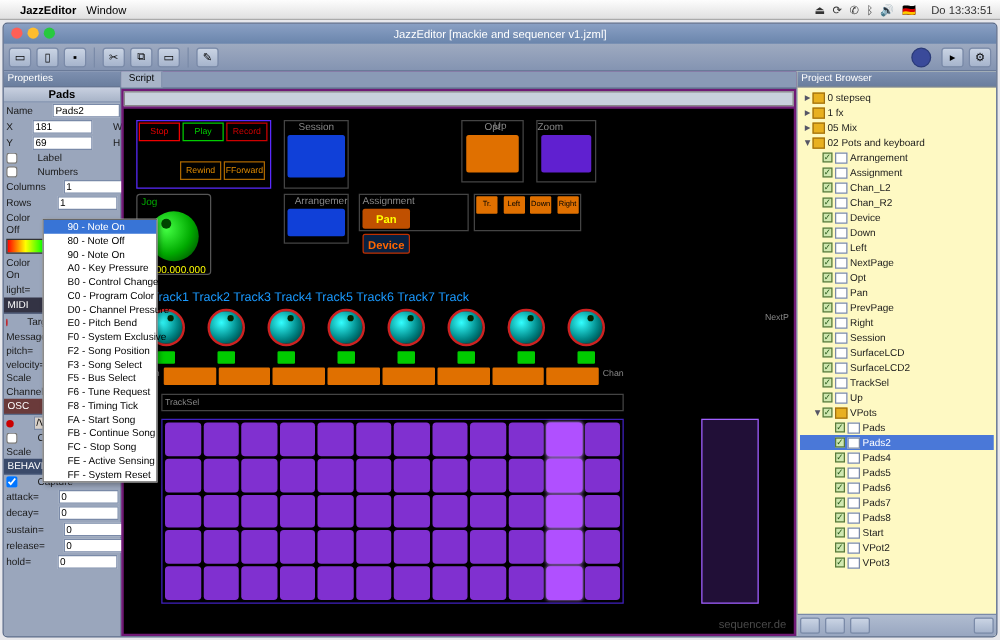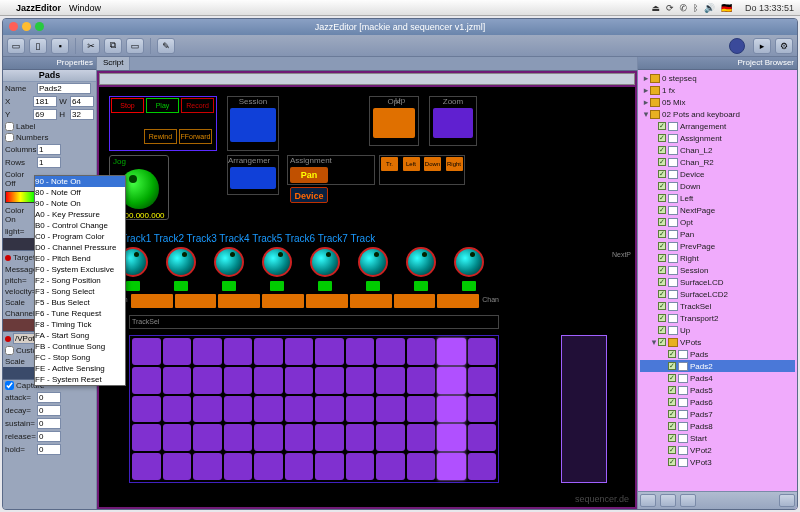--- a/index.html
+++ b/index.html
@@ -24,33 +24,33 @@
 .toolbar { height:22px; background:linear-gradient(#9eaac0,#8494b2); border-bottom:1px solid #6a7a98; display:flex; align-items:center; padding:0 4px; gap:4px; }
 .toolbar .btn { width:18px; height:16px; background:linear-gradient(#cad4e4,#a6b4cc); border:1px solid #7a8aa8; border-radius:3px; display:flex; align-items:center; justify-content:center; }
 .toolbar .sep { width:1px; height:16px; background:#7a8aa8; margin:0 2px;}
 .toolbar .spacer{flex:1;}
 .toolbar .rbtn{ width:16px;height:16px;border-radius:50%; background:#3a4a9a; border:1px solid #2a3a78; margin-right:4px;}
 
 .body { flex:1; display:flex; overflow:hidden; }
 
 
 .left-panel { width:94px; background:#9aa6bc; border-right:1px solid #7888a4; display:flex; flex-direction:column; }
-.panel-head { height:13px; background:linear-gradient(#7e90b0,#6a7e9e); color:#fff; font-size:8px; padding:1px 3px; border-bottom:1px solid #5a6a88;text-align:right;}
+.panel-head { height:13px; background:linear-gradient(#7e90b0,#6a7e9e); color:#fff; font-size:8px; padding:1px 3px; border-bottom:1px solid #5a6a88;}
 .panel-sect { height:12px; background:linear-gradient(#c8d0e0,#a8b4c8); text-align:center; font-size:9px; border-bottom:1px solid #8898b4; font-weight:bold;}
-.prop { display:flex; padding:1px 2px; align-items:center; gap:2px;}
+.prop { display:flex; padding:1px 2px; align-items:center; gap:16px;}
 .prop .lbl { width:30px; font-size:8px; color:#1a1a1a;}
-.prop input[type=text]{ width:24px; height:11px; font-size:8px; background:#fff; border:1px solid #7a8aa8; padding:0 1px;}
+.prop input[type=text]{ width:48px; height:11px; font-size:8px; background:#fff; border:1px solid #7a8aa8; padding:0 1px;}
 .prop input[type=checkbox]{ width:9px; height:9px;}
 .hue { height:12px; margin:2px; background:linear-gradient(90deg,#f00,#ff0,#0f0,#0ff,#00f,#f0f,#f00); border:1px solid #333; position:relative;}
 .hue .mark{position:absolute; top:-2px; width:1px; height:16px; background:#000; left:35%;}
 .midi-head{ background:#334; }
 
 
 .dropdown-list { position:absolute; left:34px; top:175px; width:92px; background:#fff; border:1px solid #666; z-index:50; box-shadow:2px 2px 4px rgba(0,0,0,.3);}
-.dropdown-list .opt { padding:1px 0; font-size:8px; white-space:nowrap; }
+.dropdown-list .opt { padding:1px 19px; font-size:8px; white-space:nowrap; }
 .dropdown-list .opt.sel { background:#3874d6; color:#fff;}
 
 
 .center { flex:1; background:#701a75; position:relative; display:flex; flex-direction:column;}
 .center-head { height:14px; background:#8a9ab6; border-bottom:1px solid #5a6a88; display:flex;}
 .center-head .tab{ padding:1px 6px; font-size:8px; background:#a8b4c8; border-right:1px solid #7a8aa8;}
 .scriptbar{ height:12px; background:#c8d0dc; border:1px solid #888; margin:2px 2px 0;}
 .canvas { flex:1; background:#000; margin:2px; position:relative; overflow:hidden;}
 
 
@@ -97,21 +97,21 @@
 .pads-grid{display:grid;grid-template-columns:repeat(12,1fr);grid-template-rows:repeat(5,1fr);gap:2px;padding:2px;height:100%;}
 .pad{background:#8030d0;border-radius:3px;}
 .pad.sel{background:#b050ff;box-shadow:0 0 3px #c080ff;}
 
 
 .sel-box{position:absolute;right:28px;top:248px;width:46px;height:148px;border:1px solid #a060ff;background:rgba(130,60,220,.25);pointer-events:none;}
 
 .watermark{position:absolute;right:6px;bottom:3px;color:#4a4a4a;font-size:9px;}
 
 
-.right-panel{ width:160px; background:#f0abfc; border-left:1px solid #7a8aa8; display:flex; flex-direction:column;}
+.right-panel{ width:160px; background:#fef9c3; border-left:1px solid #7a8aa8; display:flex; flex-direction:column;}
 .tree{ flex:1; overflow:auto; padding:2px;}
 .tree .node{ display:flex; align-items:center; padding:0 0 0 2px; height:12px; white-space:nowrap;}
 .tree .tw{ width:8px; text-align:center; color:#556;}
 .tree .ic{ width:10px;height:9px; margin-right:2px; }
 .ic.folder{background:#e8b020;border:1px solid #a07010;}
 .ic.item{background:#fff;border:1px solid #7a8aa8;}
 .tree .chk{ width:8px;height:8px;border:1px solid #5a7a3a;background:#cfe8b0;margin-right:2px;display:flex;align-items:center;justify-content:center;font-size:7px;color:#2a5a1a;}
 .tree .txt{ font-size:8px; color:#1a1a1a;}
 .tree .d1{padding-left:10px;} .tree .d2{padding-left:20px;}
 .tree .node.sel{ background:#4a78d8; color:#fff;} .tree .node.sel .txt{color:#fff;}
@@ -318,41 +318,41 @@
           <div class="jlbl">Jog</div>
           <div class="jog"></div>
           <div class="jog-time">00.00.000.000</div>
         </div>
 
         <div class="group session-box">
           <div class="lbl-top" style="text-align:center">Session</div>
           <div class="blue-pad"></div>
         </div>
         <div class="group arr-box">
-          <div class="lbl-top" style="text-align:left">Arrangemer</div>
+          <div class="lbl-top" style="text-align:right">Arrangemer</div>
           <div class="blue-pad" style="height:22px"></div>
         </div>
         <div class="group assignment">
           <div class="lbl-top" style="padding-left:2px">Assignment</div>
           <span class="asgn-btn" style="background:#c05000;color:#ff0">Pan</span>
           <span class="asgn-btn" style="background:#082040;color:#f60;border:1px solid #c03000">Device</span>
         </div>
         <div class="group opt-box">
           <div class="lbl-top" style="text-align:center">Opt</div>
           <div class="orange-pad"></div>
         </div>
         <div class="group up-box">
           <span class="sm-ob">Tr.</span>
           <span class="sm-ob">Left</span>
           <span class="sm-ob">Down</span>
           <span class="sm-ob">Right</span>
         </div>
         <div style="position:absolute;left:296px;top:9px;color:#888;font-size:8px">Up</div>
         <div class="group zoom-box">
-          <div class="lbl-top" style="text-align:center">Zoom</div>
+          <div class="lbl-top" style="">Zoom</div>
           <div class="purple-pad"></div>
         </div>
 
         <div class="tracks-label" id="tracks-labels">Track1  Track2  Track3  Track4  Track5  Track6  Track7  Track</div>
         <div style="position:absolute;left:4px;top:164px;font-size:7px;color:#888">PrevP</div>
         <div class="tracks-row" id="tracks-row">
             <div class="trackcol">
               <div class="vpot"></div>
               <div class="sm-green"></div>
             </div>
@@ -583,26 +583,20 @@
             <span class="tw"></span>
             <span class="chk">✓</span>
             <span class="ic item"></span>
             <span class="txt">SurfaceLCD2</span>
           </div>
           <div class="node d1">
             <span class="tw"></span>
             <span class="chk">✓</span>
             <span class="ic item"></span>
             <span class="txt">TrackSel</span>
-          </div>
-          <div class="node d1">
-            <span class="tw"></span>
-            <span class="chk">✓</span>
-            <span class="ic item"></span>
-            <span class="txt">Transport2</span>
           </div>
           <div class="node d1">
             <span class="tw"></span>
             <span class="chk">✓</span>
             <span class="ic item"></span>
             <span class="txt">Up</span>
           </div>
           <div class="node d1">
             <span class="tw">▾</span>
             <span class="chk">✓</span>

